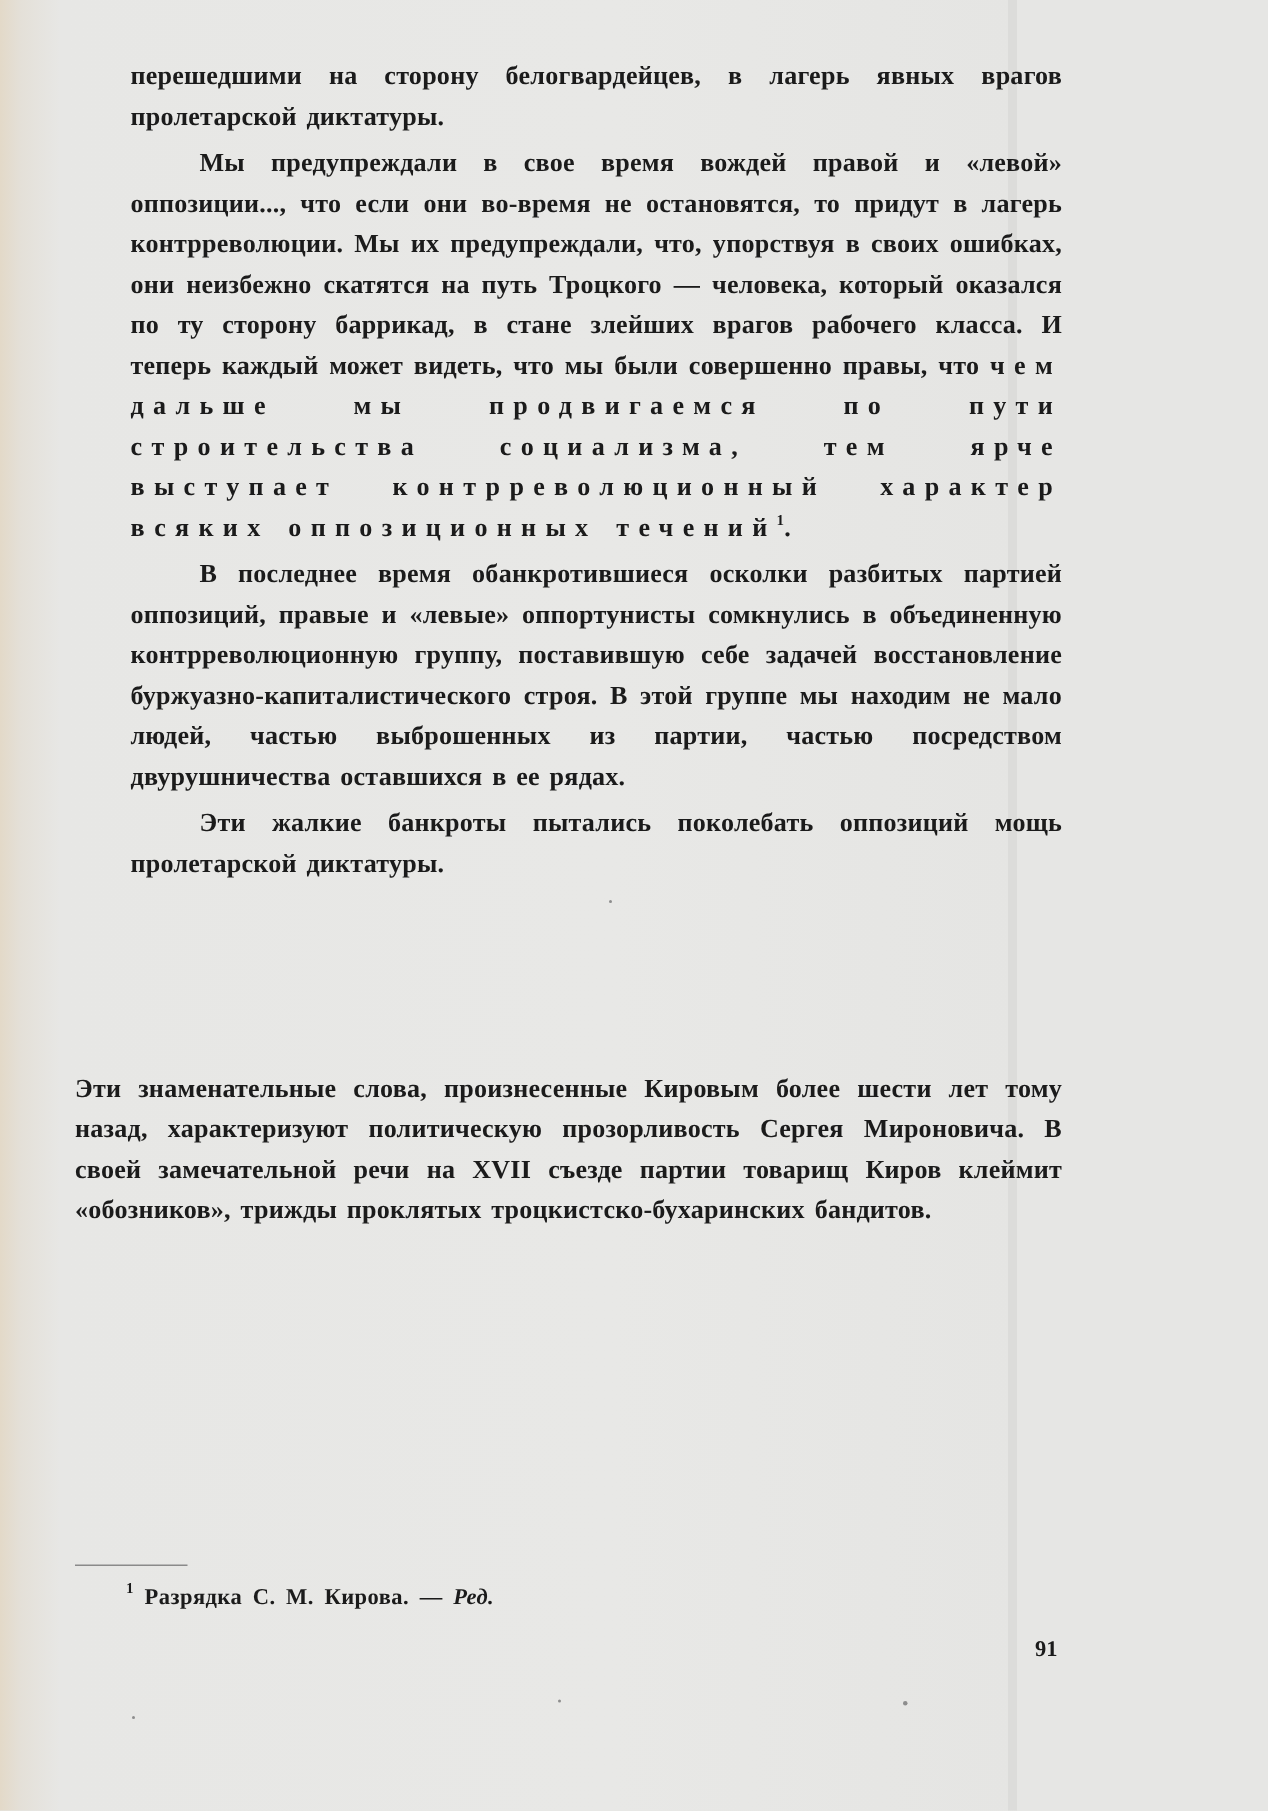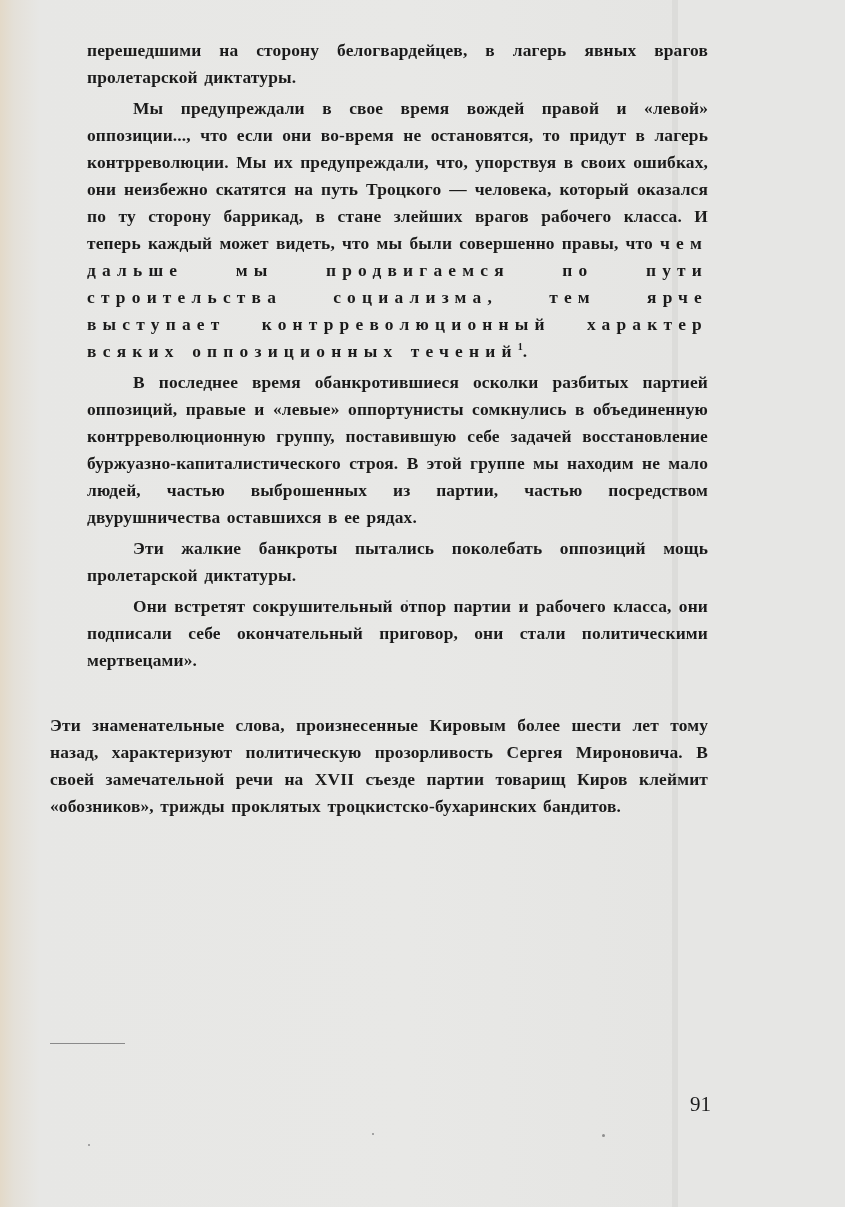--- a/index.html
+++ b/index.html
@@ -72,50 +72,53 @@
       font-weight: 700;
       letter-spacing: 0.3px;
       word-spacing: 3px;
       white-space: nowrap;
     }
     .footnote .italic { font-style: italic; }
     .page-number {
       position: absolute;
       left: 690px;
       top: 1092px;
-      font-size: 21px;
-      font-weight: 400;
+      font-size: 15px;
+      font-weight: 700;
     }
     .speck {
       position: absolute;
       width: 2px; height: 2px;
       border-radius: 50%;
       background: #8d8d8d;
     }
   </style>
 </head>
 <body>
 
 <div class="page">
   <div class="edge-right"></div>
 
   <div class="quote-block">
     <p class="cont">перешедшими на сторону белогвардейцев, в лагерь явных врагов пролетарской диктатуры.</p>
     <p><span>Мы предупреждали в свое время вождей правой и «левой» оппозиции..., что если они во-время не остановятся, то придут в лагерь контрреволюции. Мы их предупреждали, что, упорствуя в своих ошибках, они неизбежно скатятся на путь Троцкого — человека, который оказался по ту сторону баррикад, в стане злейших врагов рабочего класса. И теперь каждый может видеть, что мы были совершенно правы, что </span><span class="spaced">чем дальше мы продвигаемся по пути строительства социализма, тем ярче выступает контрреволюционный характер всяких оппозиционных течений</span><sup>1</sup><span>.</span></p>
     <p>В последнее время обанкротившиеся осколки разбитых партией оппозиций, правые и «левые» оппортунисты сомкнулись в объединенную контрреволюционную группу, поставившую себе задачей восстановление буржуазно-капиталистического строя. В этой группе мы находим не мало людей, частью выброшенных из партии, частью посредством двурушничества оставшихся в ее рядах.</p>
     <p>Эти жалкие банкроты пытались поколебать оппозиций мощь пролетарской диктатуры.</p>
-    <p>Они встретят сокрушительный отпор партии и рабочего класса, они подписали себе окончательный приговор, они стали политическими мертвецами».</p>
   </div>
 
   <div class="main-block">
     <p class="first">Эти знаменательные слова, произнесенные Кировым более шести лет тому назад, характеризуют политическую прозорливость Сергея Мироновича. В своей замечательной речи на XVII съезде партии товарищ Киров клеймит «обозников», трижды проклятых троцкистско-бухаринских бандитов.</p>
   </div>
 
   <div class="footnote-rule"></div>
 
+  <div class="footnote">
+    <sup>1</sup>
+    <span>Разрядка С. М. Кирова. — </span><span class="italic">Ред.</span>
+  </div>
 
   <div class="page-number">91</div>
 
   <div class="speck" style="left:88px;top:1144px;"></div>
   <div class="speck" style="left:372px;top:1133px;"></div>
   <div class="speck" style="left:602px;top:1134px;width:3px;height:3px;"></div>
   <div class="speck" style="left:406px;top:600px;"></div>
 </div>
 
 </body></html>

